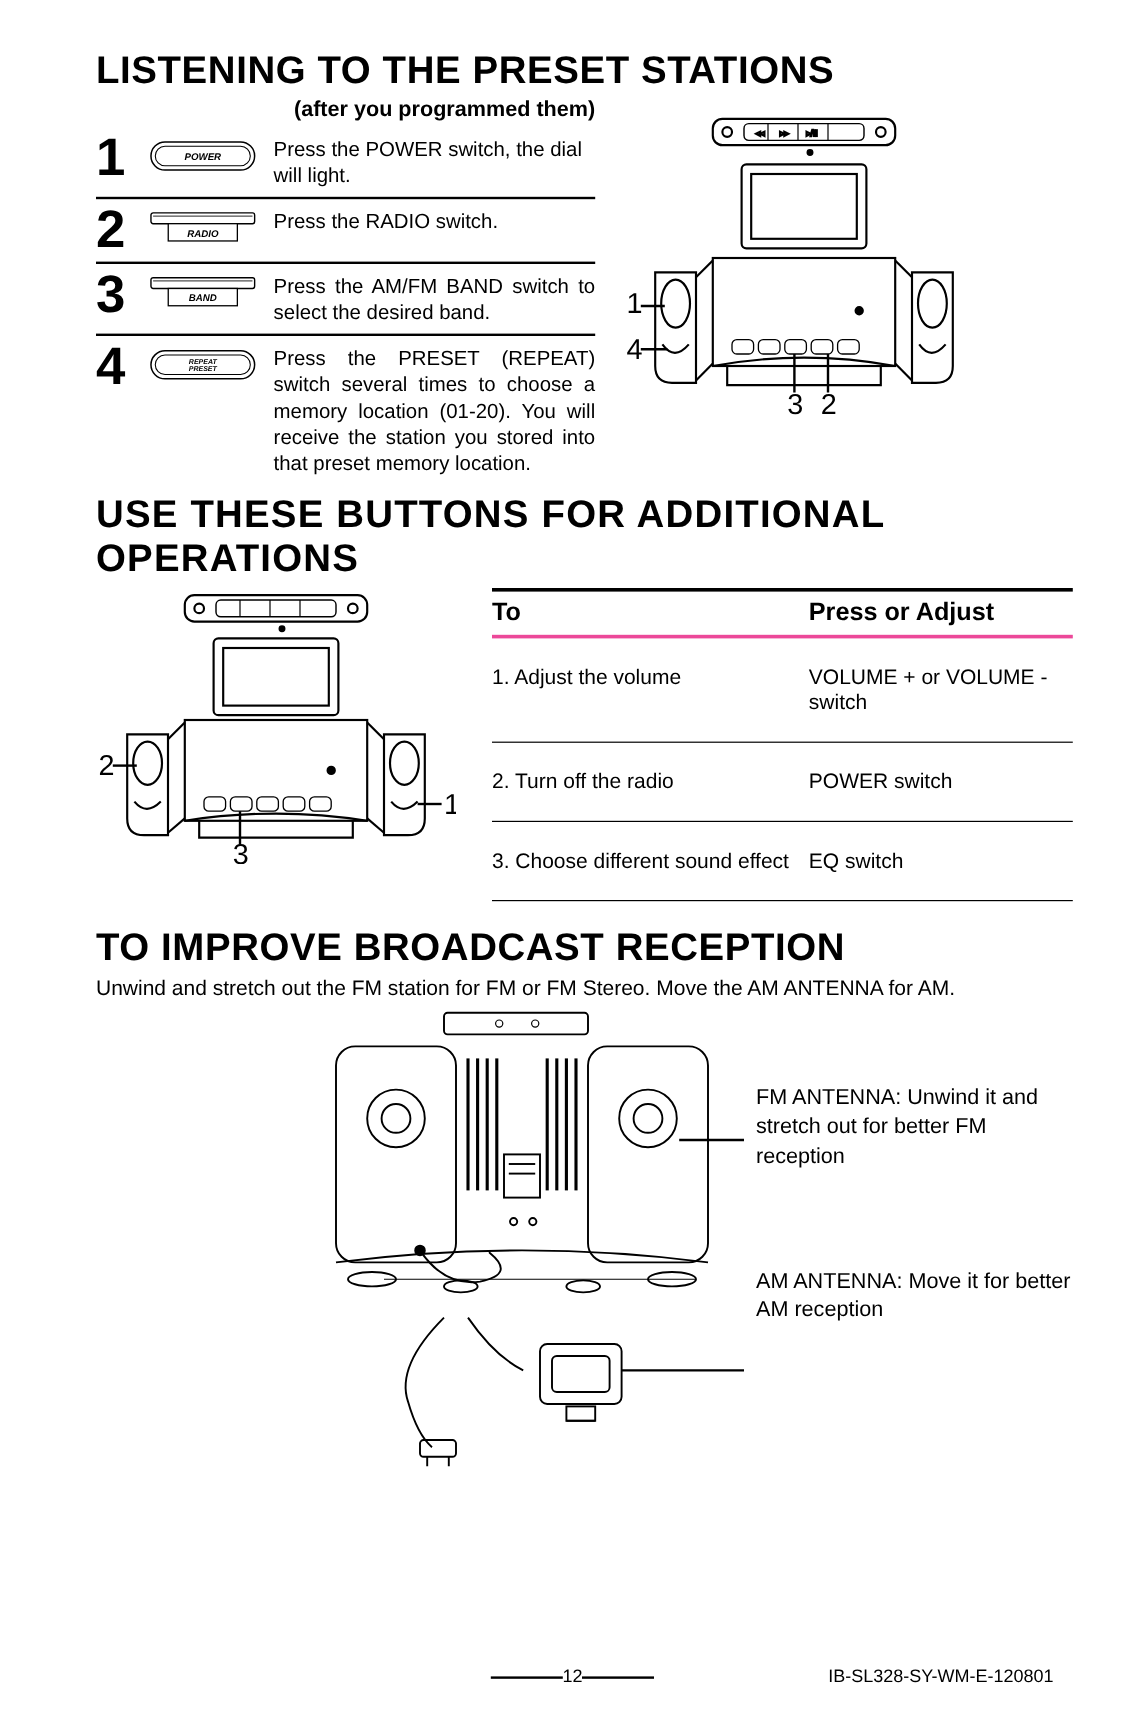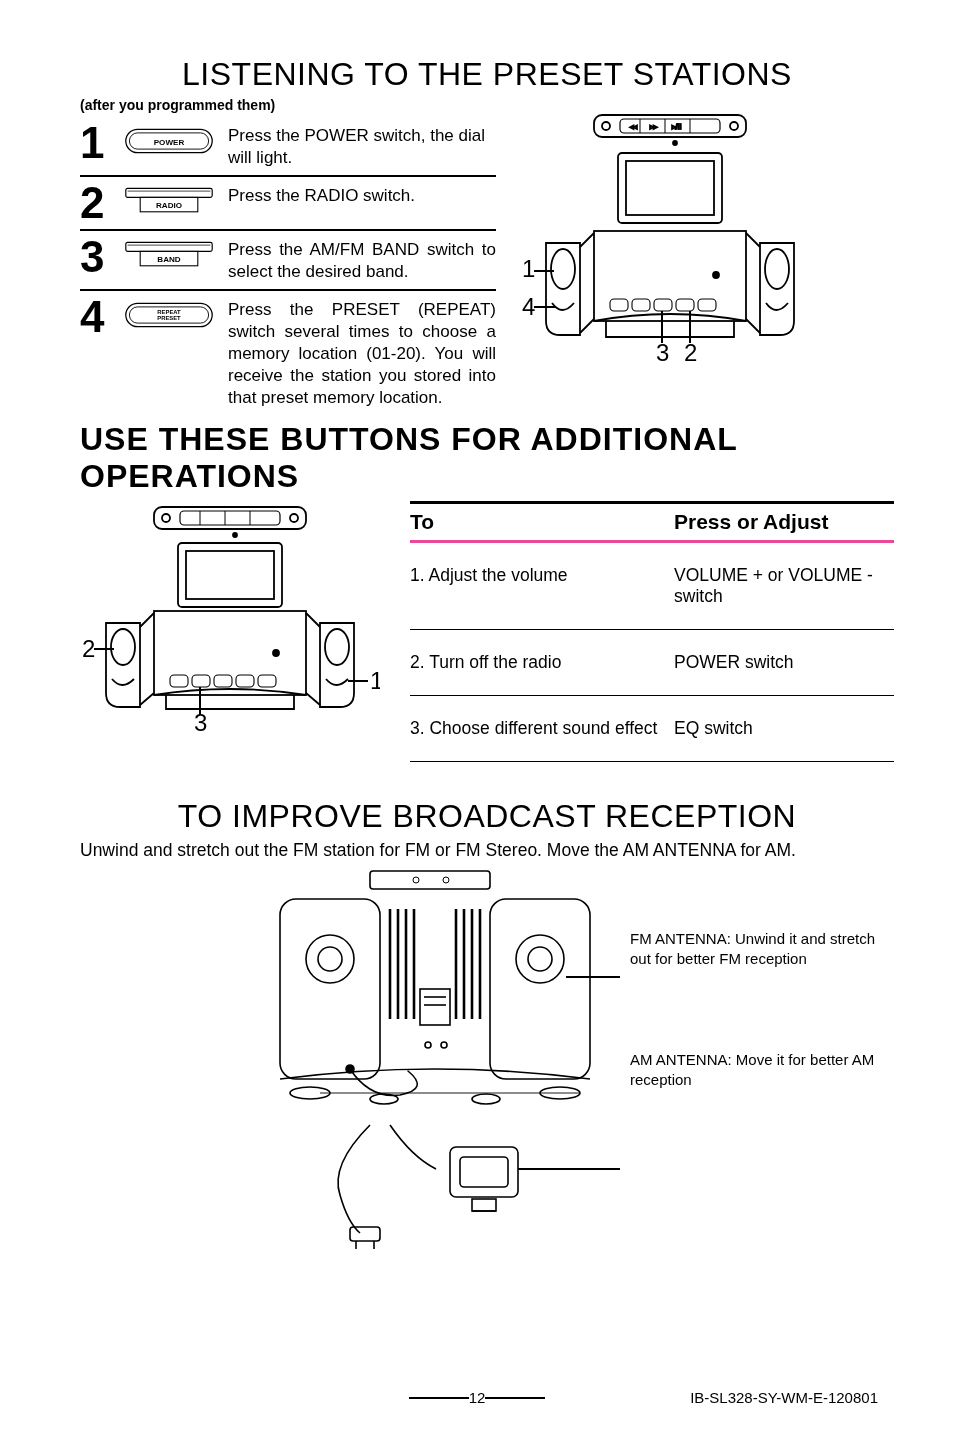--- a/index.html
+++ b/index.html
@@ -8,47 +8,47 @@
     width: 954px;
     height: 1430px;
     background: #fff;
     font-family: Helvetica, Arial, sans-serif;
     color: #000;
     padding: 40px 60px 20px 80px;
     position: relative;
   }
   h1.section {
     font-size: 32px;
-    font-weight: 400;
-    margin: 16px 0 4px 0;
-    letter-spacing: 0.5px;
-    text-align: center;
-  }
-  .sub {
-    font-size: 14px;
     font-weight: 700;
     margin: 0 0 4px 0;
+    letter-spacing: 0.5px;
+  }
+  .sub {
+    font-size: 18px;
+    font-weight: 700;
+    margin: 0 0 4px 0;
+    text-align: right;
   }
   .row {
     display: flex;
     align-items: flex-start;
     border-top: 2px solid #000;
     padding: 6px 0 6px 0;
     gap: 14px;
     width: 416px;
   }
   .row.first { border-top: none; }
   .num {
     font-size: 44px;
     font-weight: 700;
     width: 30px;
     line-height: 0.9;
     text-align: left;
   }
-  .btn { flex: 0 0 auto; margin-top: 4px; }
+  .btn { flex: 0 0 auto; margin-top: 4px; font-style: italic; }
   .btn-lozenge {
     width: 90px; height: 28px;
   }
   .row-text {
     flex: 1;
     font-size: 17px;
     line-height: 1.3;
     padding-top: 2px;
   }
   .top-wrap { display: flex; gap: 24px; align-items: flex-start; }
@@ -73,21 +73,21 @@
     display: flex;
     border-bottom: 1.5px solid #000;
     padding: 22px 0;
   }
   .tbl .c1 { flex: 1.2; font-size: 17.5px; }
   .tbl .c2 { flex: 1; font-size: 17.5px; }
   .tbl .head .c1, .tbl .head .c2 { font-weight: 700; font-size: 21px; }
   .antenna-text { font-size: 17.5px; line-height: 1.35; margin: 4px 0 6px 0; }
   .ant-wrap { display: flex; align-items: flex-start; gap: 10px; }
   .ant-svg { width: 370px; height: 380px; flex: 0 0 auto; }
-  .ant-right { flex: 1; display: flex; flex-direction: column; gap: 80px; padding-top: 60px; font-size: 15px; line-height: 1.35; }
+  .ant-right { flex: 1; display: flex; flex-direction: column; gap: 80px; padding-top: 60px; font-size: 18px; line-height: 1.35; }
   .footer {
     position: absolute;
     bottom: 24px;
     left: 0;
     width: 954px;
     display: flex;
     align-items: center;
     justify-content: center;
     gap: 0;
     font-size: 15px;

